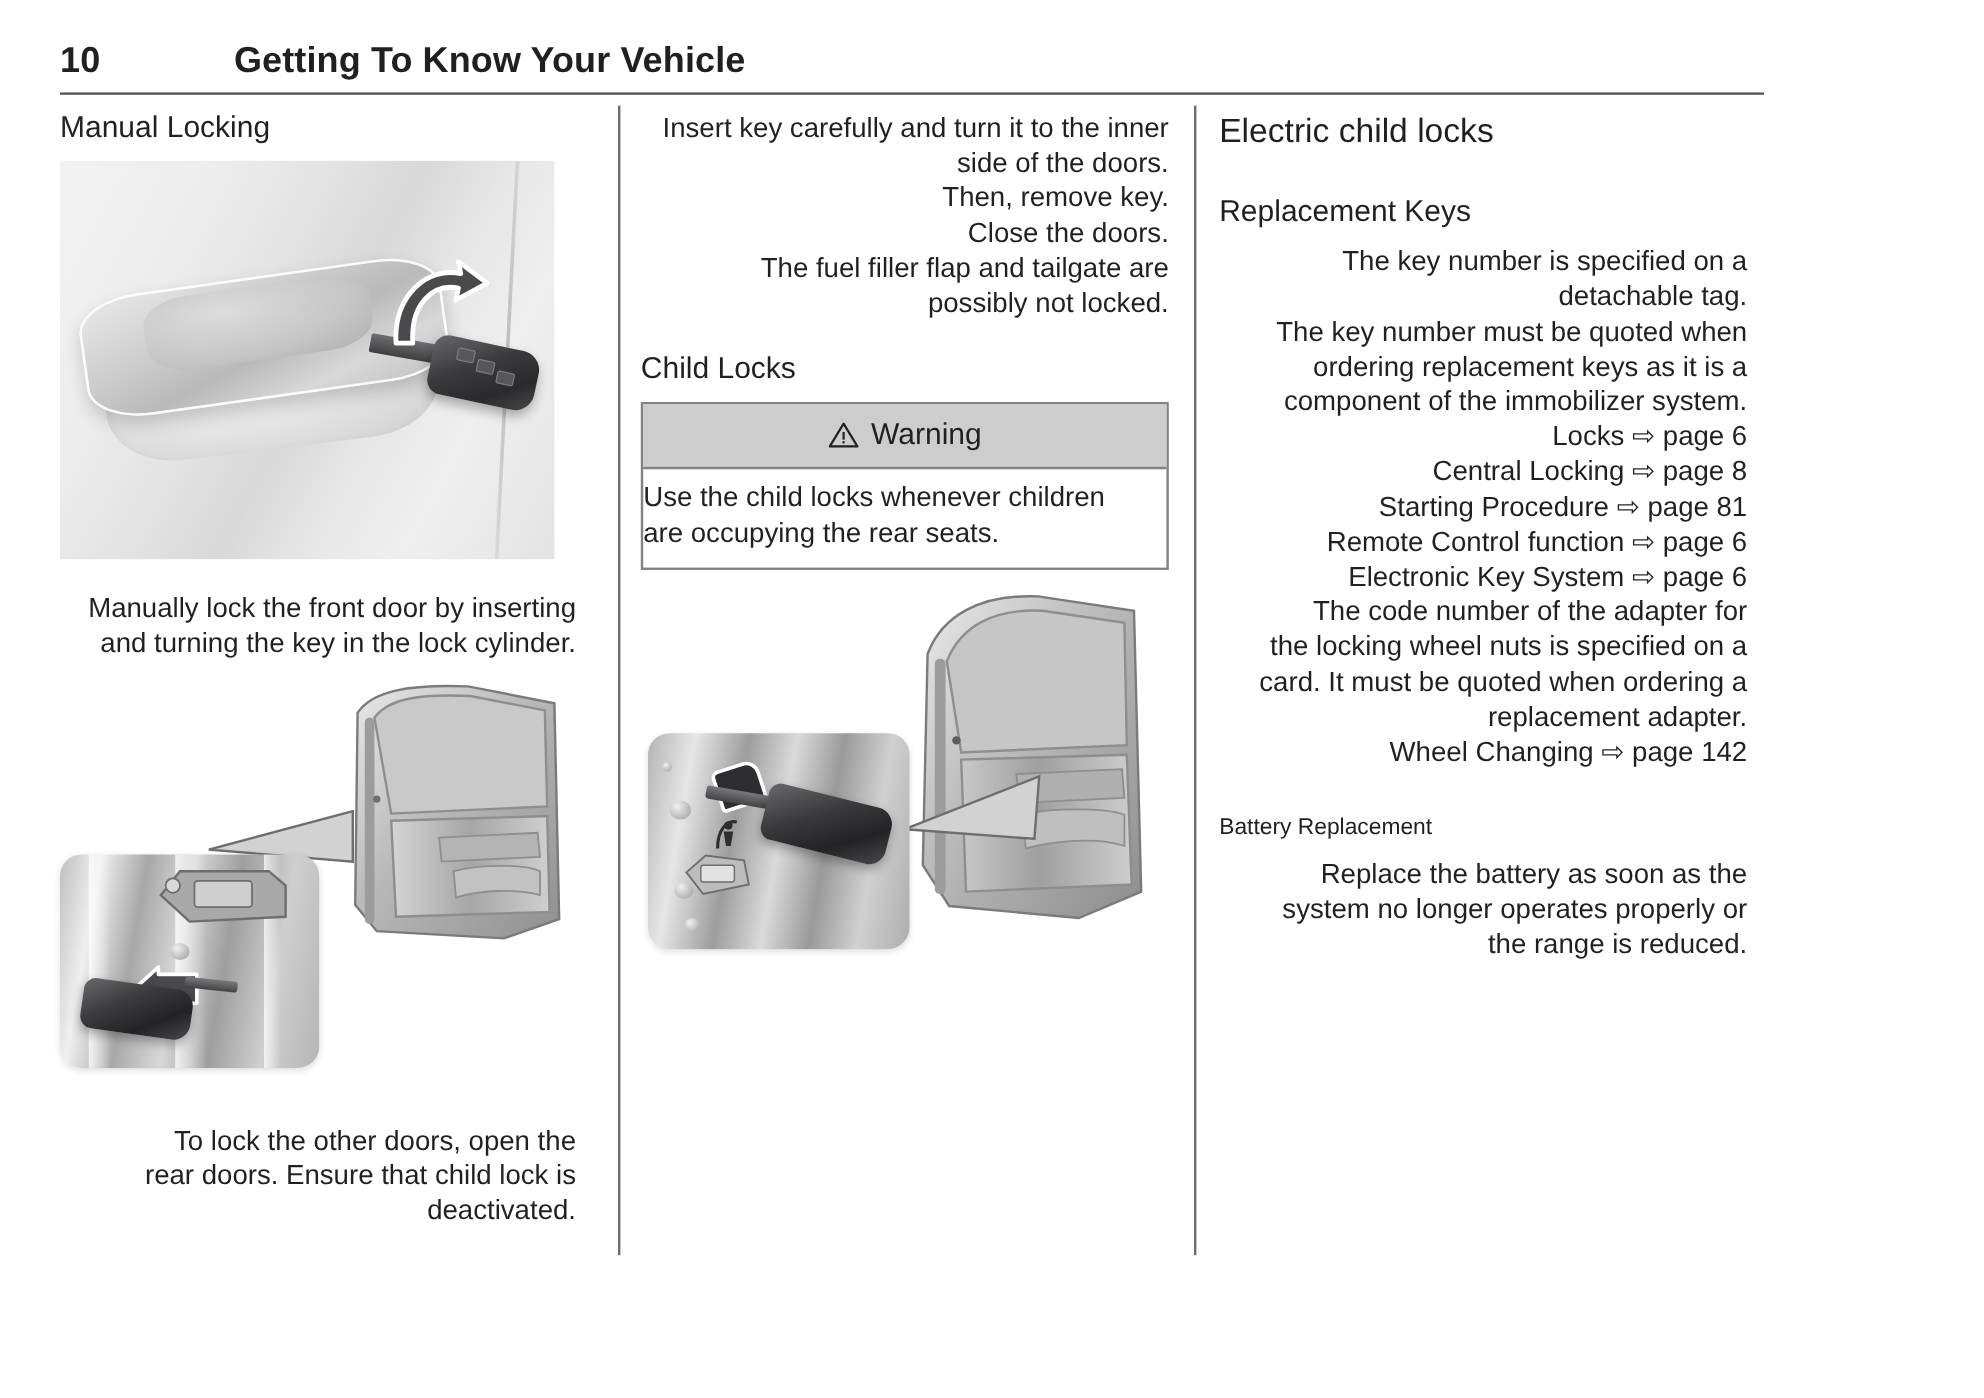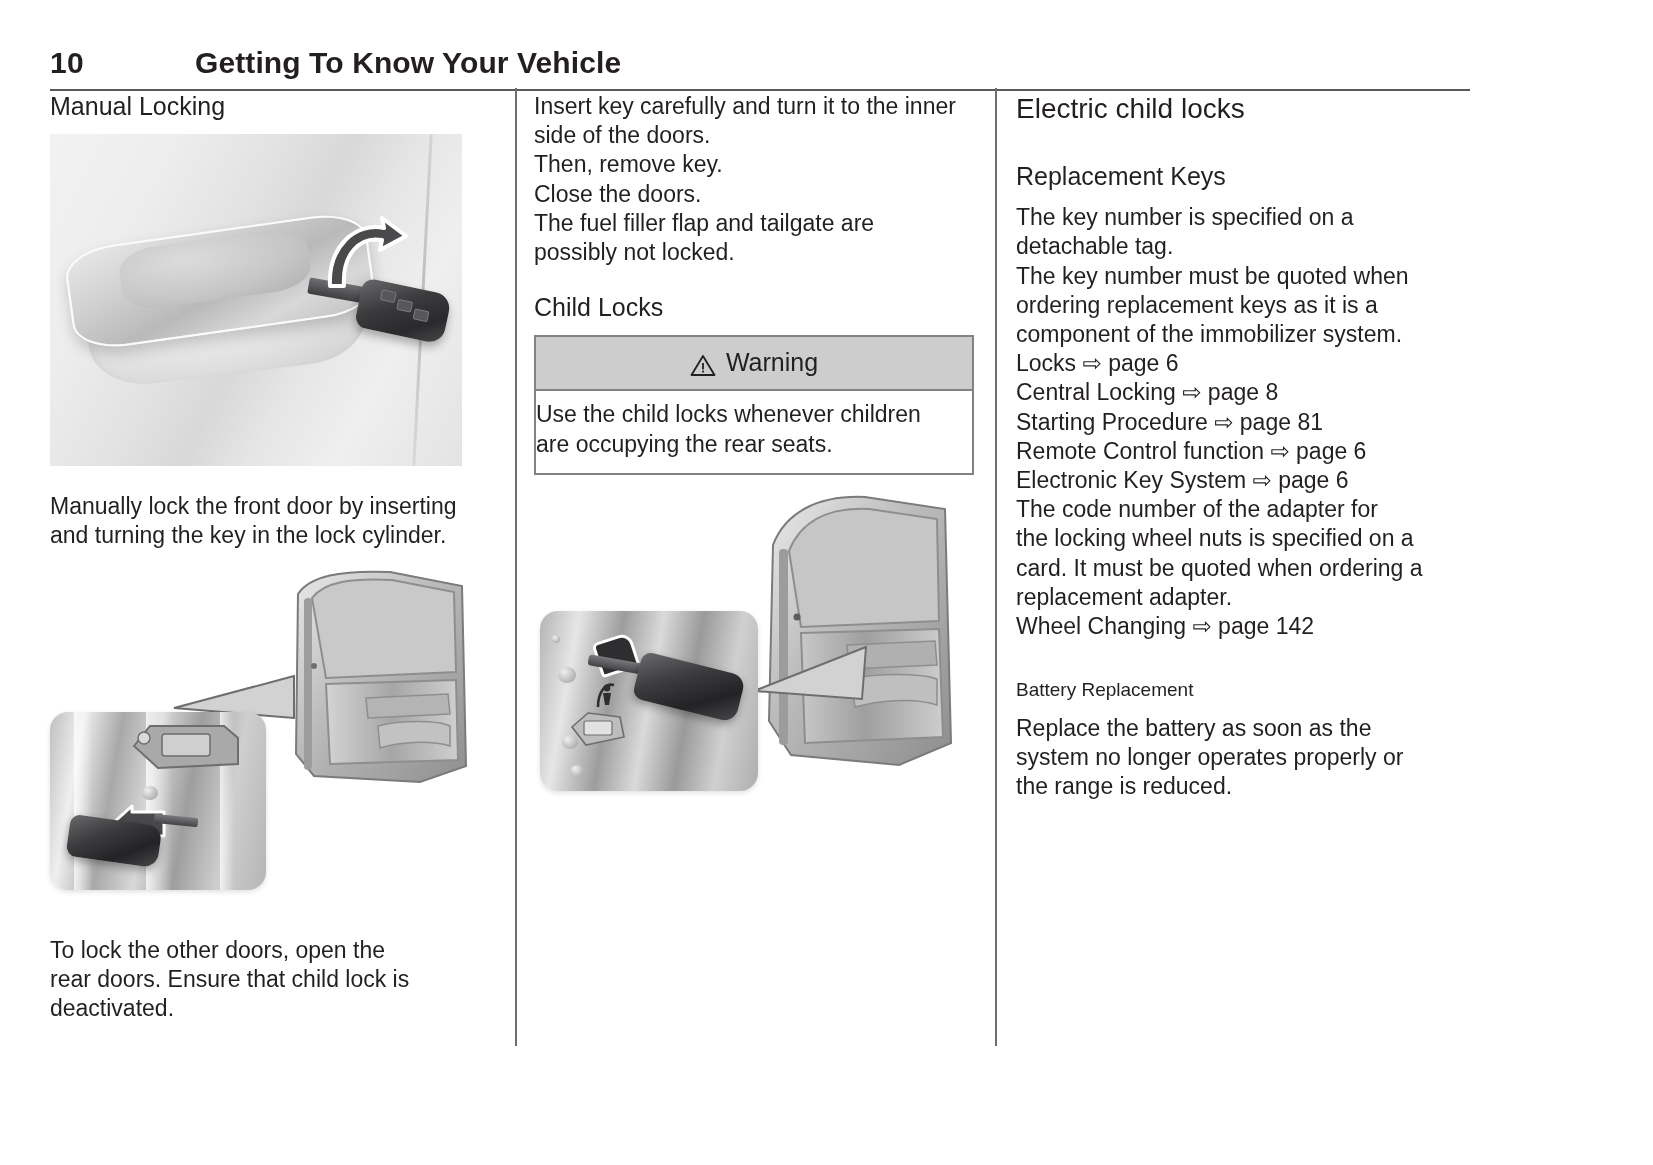--- a/index.html
+++ b/index.html
@@ -14,21 +14,21 @@
     background: #ffffff;
     font-family: "Liberation Sans", sans-serif;
     color: #231f20;
     overflow: hidden;
   }
 
   
   .header {
     position: absolute;
     left: 50px;
-    top: 46px;
+    top: 34px;
     width: 1420px;
     height: 50px;
   }
   .header .page-num {
     position: absolute;
     left: 0;
     top: 0;
     font-size: 30px;
     font-weight: 700;
     letter-spacing: 0.2px;
@@ -90,40 +90,41 @@
     font-weight: 400;
     line-height: 1.2;
     color: #231f20;
   }
   p.body {
     margin: 0 0 0 0;
     font-size: 23px;
     line-height: 1.27;
     color: #231f20;
     white-space: pre-line;
+    text-align: right;
   }
   .gap-sm { height: 18px; }
   .gap-md { height: 26px; }
   .gap-lg { height: 38px; }
 
   
   .warning {
     border: 2px solid #808285;
     width: 100%;
     box-sizing: border-box;
   }
   .warning .wtitle {
     background: #cdcdcd;
     border-bottom: 2px solid #808285;
     text-align: center;
     font-size: 25px;
     padding: 11px 0 12px 0;
     color: #231f20;
     display: flex;
-    align-items: flex-end;
+    align-items: center;
     justify-content: center;
     gap: 10px;
   }
   .warning .wbody {
     padding: 9px 12px 13px 0;
     font-size: 23px;
     line-height: 1.3;
     white-space: pre-line;
     color: #231f20;
   }

